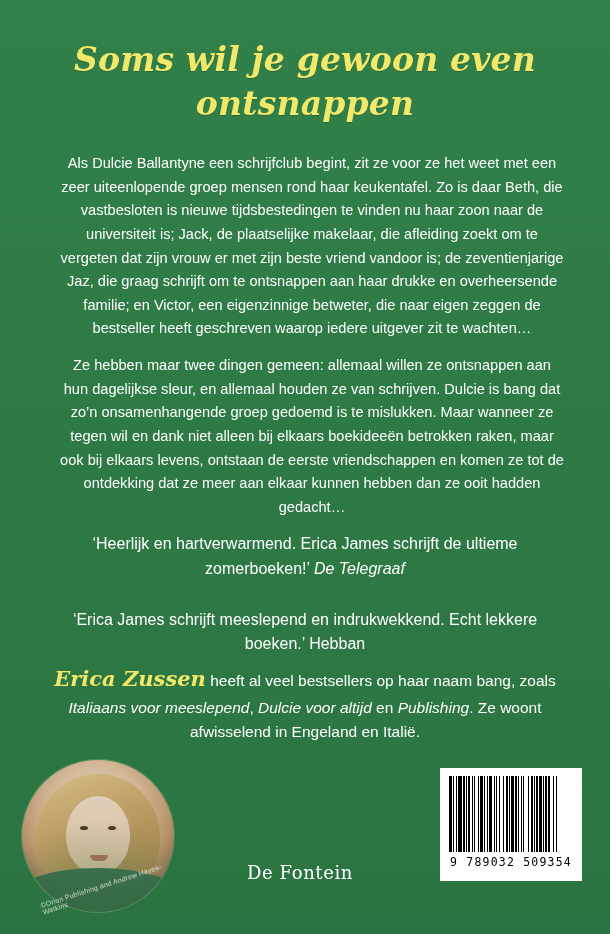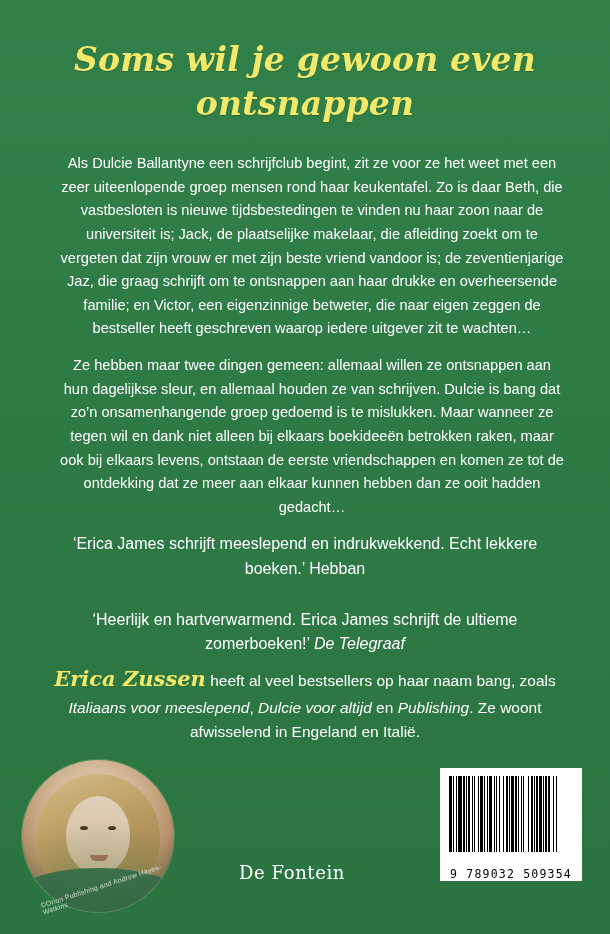--- a/index.html
+++ b/index.html
@@ -170,21 +170,21 @@
     display: flex;
     align-items: flex-end;
     justify-content: center;
     padding-bottom: 16px;
     box-sizing: border-box;
     pointer-events: none;
     letter-spacing: 0.2px;
   }
   .publisher {
     position: absolute;
-    left: 192px;
+    left: 200px;
     top: 862px;
     width: 200px;
     text-align: center;
     color: #ffffff;
     font-family: "DejaVu Serif", serif;
     font-size: 18px;
     letter-spacing: 0.6px;
   }
   .barcode-box {
     position: absolute;
@@ -202,21 +202,21 @@
     display: flex;
     align-items: stretch;
     gap: 0;
   }
   .barcode-bars i {
     display: block;
     background: #000;
     height: 100%;
   }
   .barcode-number {
-    margin-top: 15px;
+    margin-top: 3px;
     text-align: center;
     font-family: "DejaVu Sans Mono", monospace;
     font-size: 11.5px;
     letter-spacing: 1.2px;
     color: #000;
   }
 </style>
 </head>
 <body>
 
@@ -226,24 +226,24 @@
     <span>Soms wil je gewoon even ontsnappen</span>
   </div>
 
   <div class="blurb">
     <p>Als Dulcie Ballantyne een schrijfclub begint, zit ze voor ze het weet met een zeer uiteenlopende groep mensen rond haar keukentafel. Zo is daar Beth, die vastbesloten is nieuwe tijdsbestedingen te vinden nu haar zoon naar de universiteit is; Jack, de plaatselijke makelaar, die afleiding zoekt om te vergeten dat zijn vrouw er met zijn beste vriend vandoor is; de zeventienjarige Jaz, die graag schrijft om te ontsnappen aan haar drukke en overheersende familie; en Victor, een eigenzinnige betweter, die naar eigen zeggen de bestseller heeft geschreven waarop iedere uitgever zit te wachten…</p>
     <p>Ze hebben maar twee dingen gemeen: allemaal willen ze ontsnappen aan hun dagelijkse sleur, en allemaal houden ze van schrijven. Dulcie is bang dat zo’n onsamenhangende groep gedoemd is te mislukken. Maar wanneer ze tegen wil en dank niet alleen bij elkaars boekideeën betrokken raken, maar ook bij elkaars levens, ontstaan de eerste vriendschappen en komen ze tot de ontdekking dat ze meer aan elkaar kunnen hebben dan ze ooit hadden gedacht…</p>
   </div>
 
   <div class="quotes">
     <p class="quote">
-      <span>‘Erica James schrijft meeslepend en indrukwekkend. Echt lekkere boeken.’ </span><span>Hebban</span>
+      <span>‘Heerlijk en hartverwarmend. Erica James schrijft de ultieme zomerboeken!’ </span><em>De Telegraaf</em>
     </p>
     <p class="quote">
-      <span>‘Heerlijk en hartverwarmend. Erica James schrijft de ultieme zomerboeken!’ </span><em>De Telegraaf</em>
+      <span>‘Erica James schrijft meeslepend en indrukwekkend. Echt lekkere boeken.’ </span><span>Hebban</span>
     </p>
   </div>
 
   <div class="author-note">
     <span class="author-name">Erica Zussen</span><span> heeft al veel bestsellers op haar naam bang, zoals </span><em>Italiaans voor meeslepend</em><span>, </span><em>Dulcie voor altijd</em><span> en </span><em>Publishing</em><span>. Ze woont afwisselend in Engeland en Italië.</span>
   </div>
 
   <div class="photo">
     <div class="hair"></div>
     <div class="face"></div>

